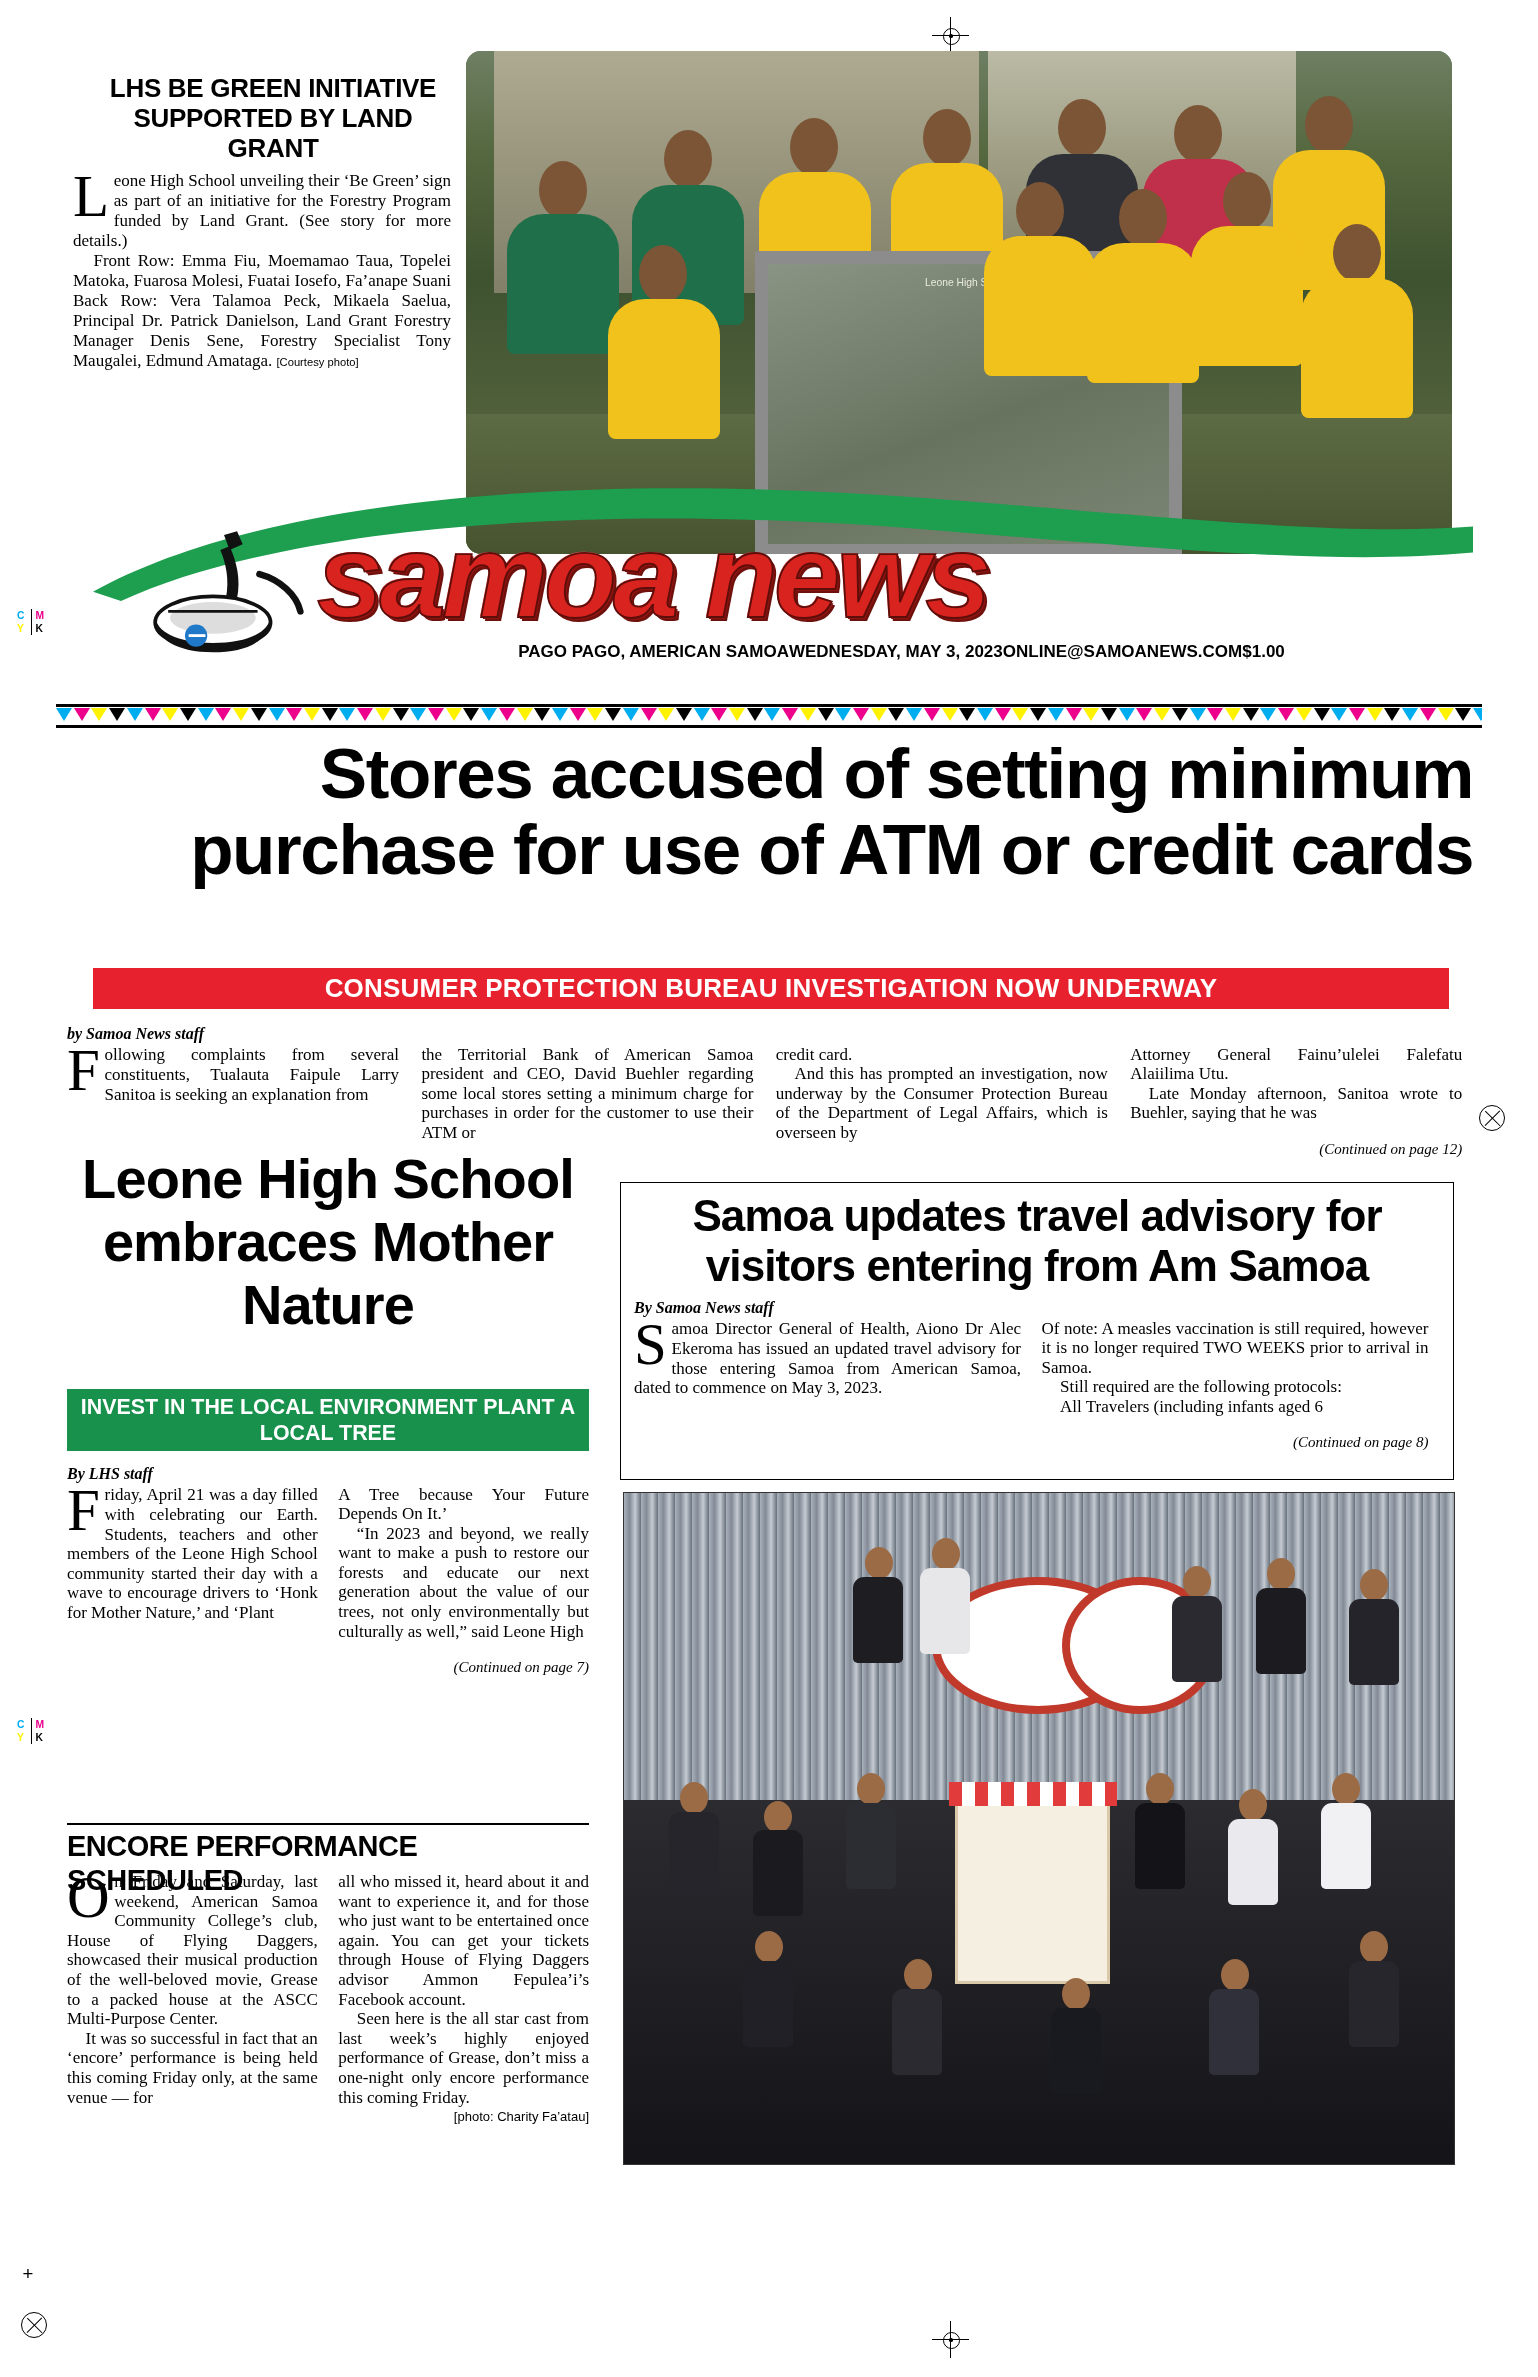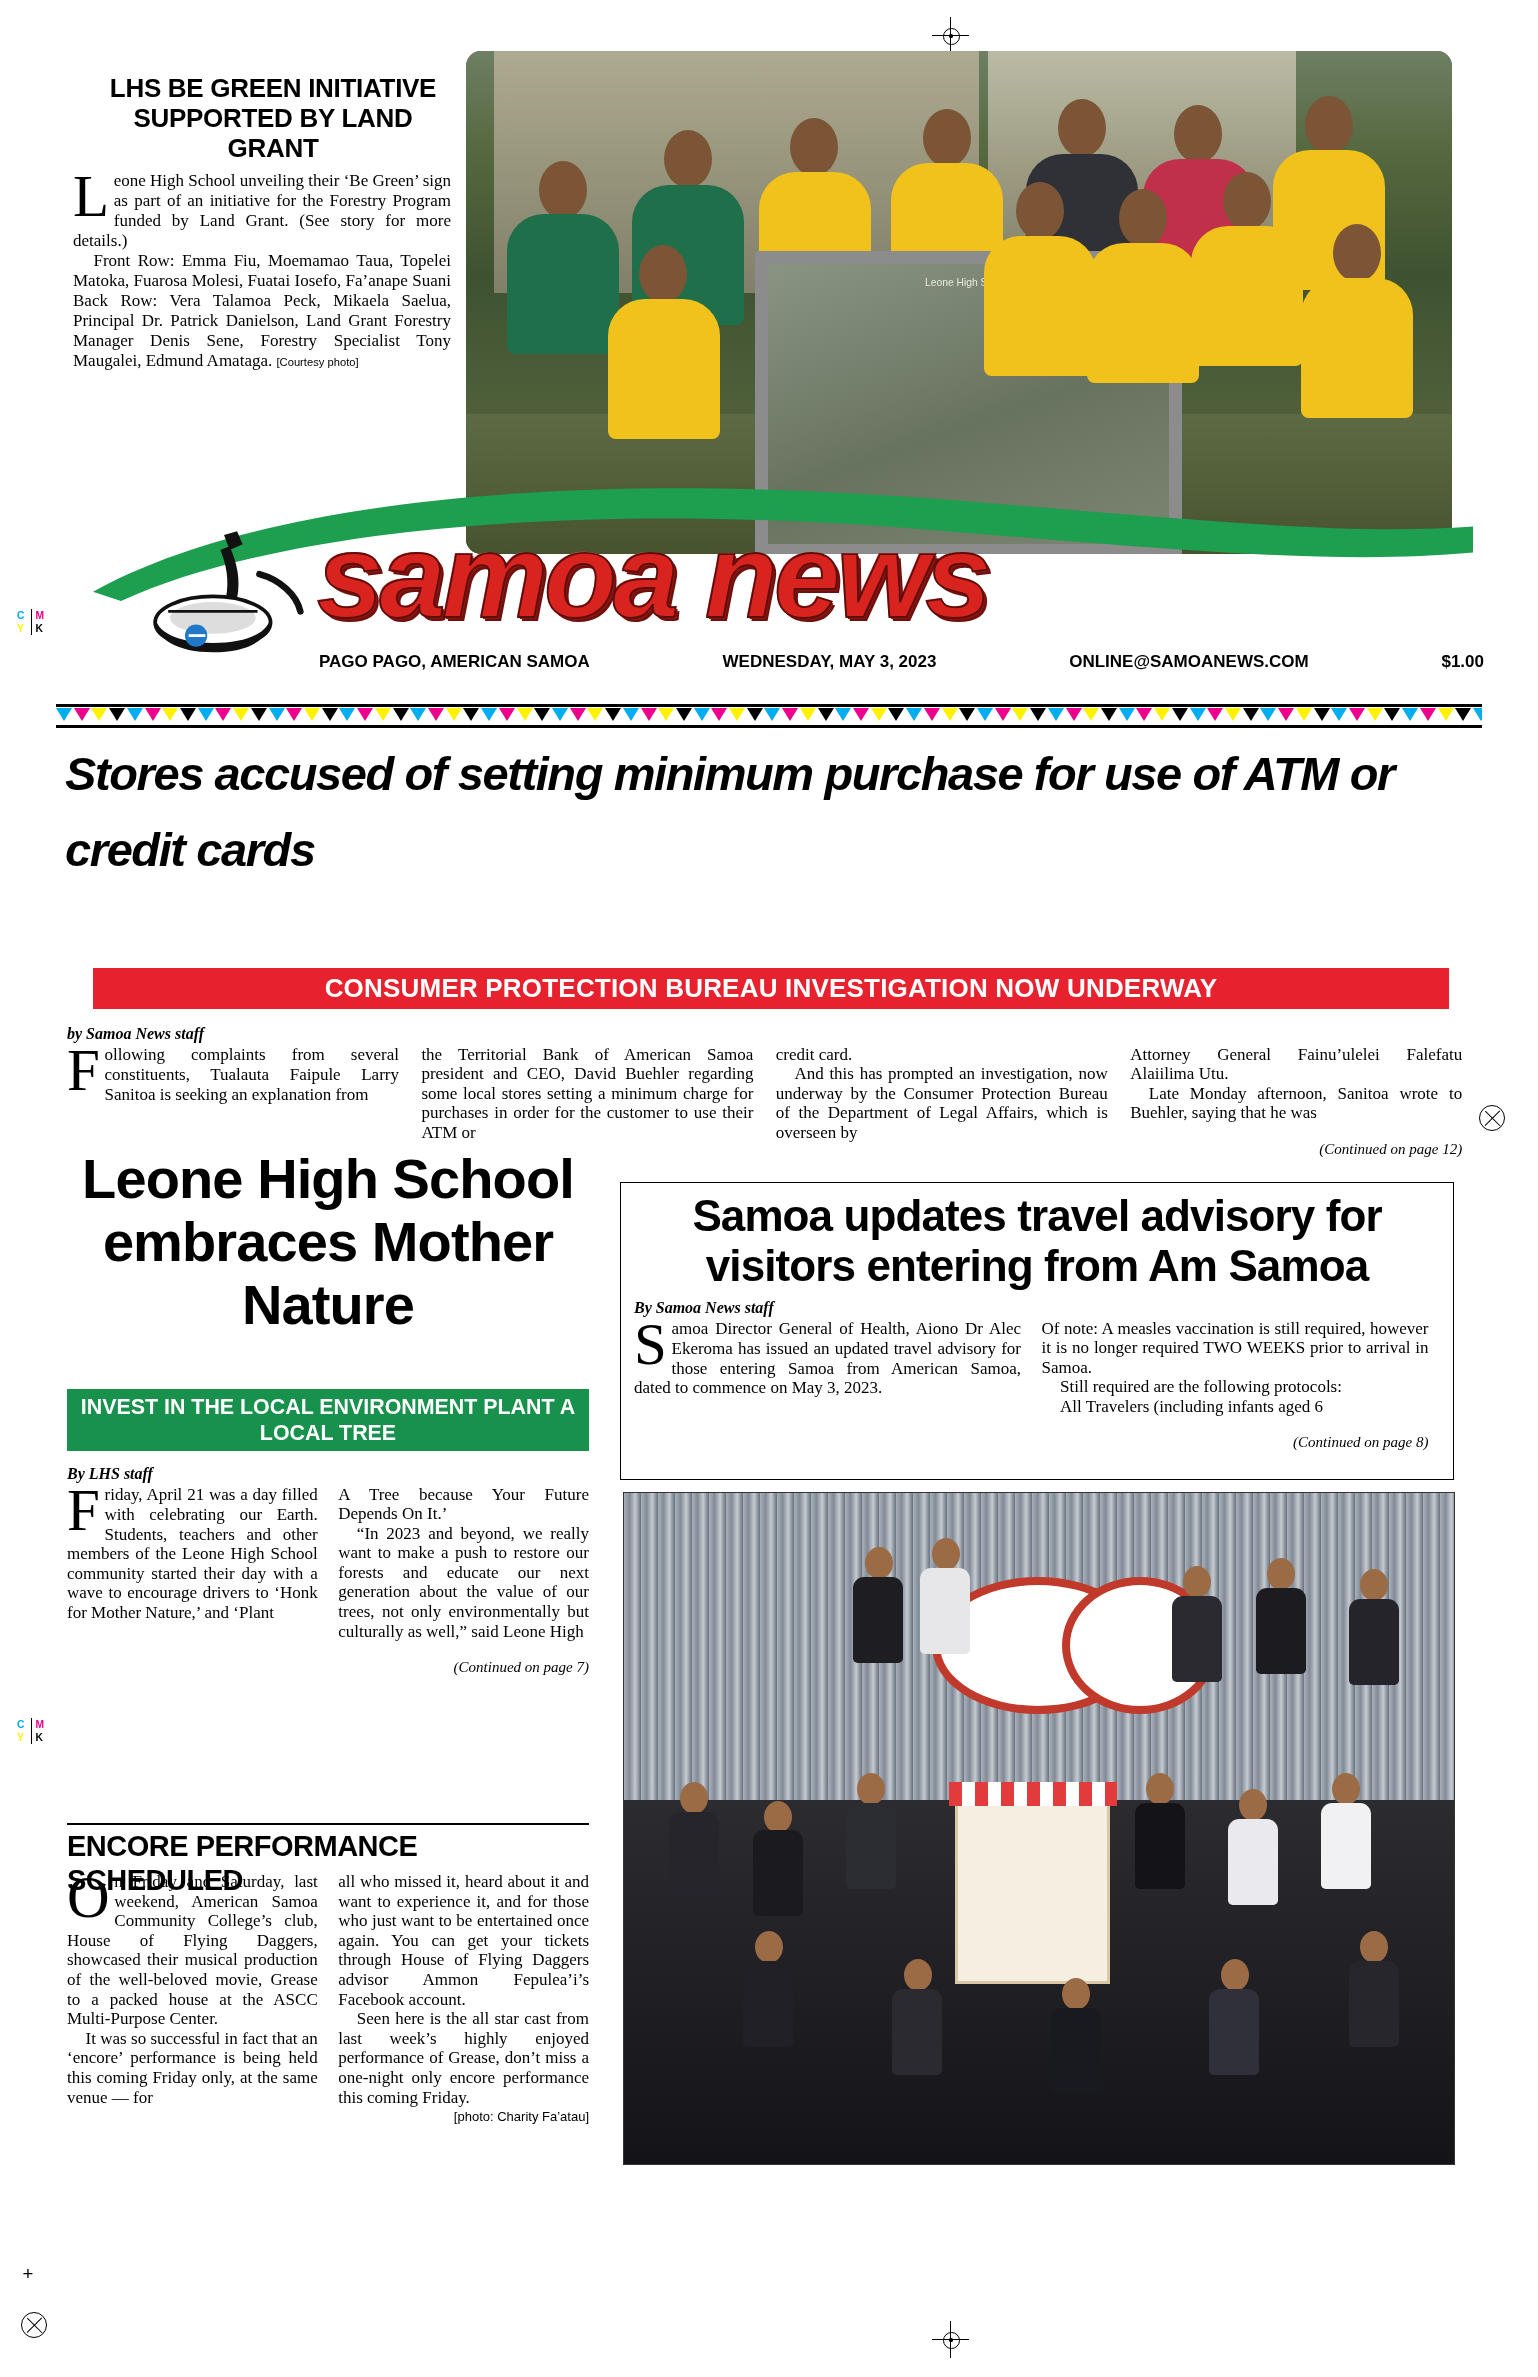--- a/index.html
+++ b/index.html
@@ -233,27 +233,27 @@
   .logo-bowl {
     position: absolute;
     left: 84px;
     top: 14px;
     width: 196px;
     height: 135px;
   }
   .masthead-info {
     position: absolute;
     left: 263px;
-    top: 144px;
+    top: 134px;
     width: 1165px;
     font-family: "Liberation Sans", sans-serif;
     font-weight: bold;
     font-size: 17px;
     display: flex;
-    justify-content: space-between;
+    justify-content: center;
   }
   .rule-thick {
     position: absolute;
     left: 56px;
     width: 1426px;
     height: 2.8px;
     background: #000;
   }
   .colorbar {
     position: absolute;
@@ -270,27 +270,26 @@
     border-right: 8.4px solid transparent;
     border-top: 13px solid #000;
   }
 
   
   .main-headline {
     position: absolute;
     left: 65px;
     top: 736px;
     width: 1408px;
-    text-align: left;
-    font-family: "Liberation Sans", sans-serif;
-    font-weight: bold;
-    font-size: 47px;
+    text-align: right;
+    font-family: "Liberation Sans", sans-serif;
+    font-weight: bold;
+    font-size: 71px;
     line-height: 76px;
     letter-spacing: -1.4px;
-    font-style: italic;
   }
   .kicker-bar {
     position: absolute;
     left: 93px;
     top: 968px;
     width: 1356px;
     height: 41px;
     background: #e8212e;
     color: #fff;
     font-family: "Liberation Sans", sans-serif;

